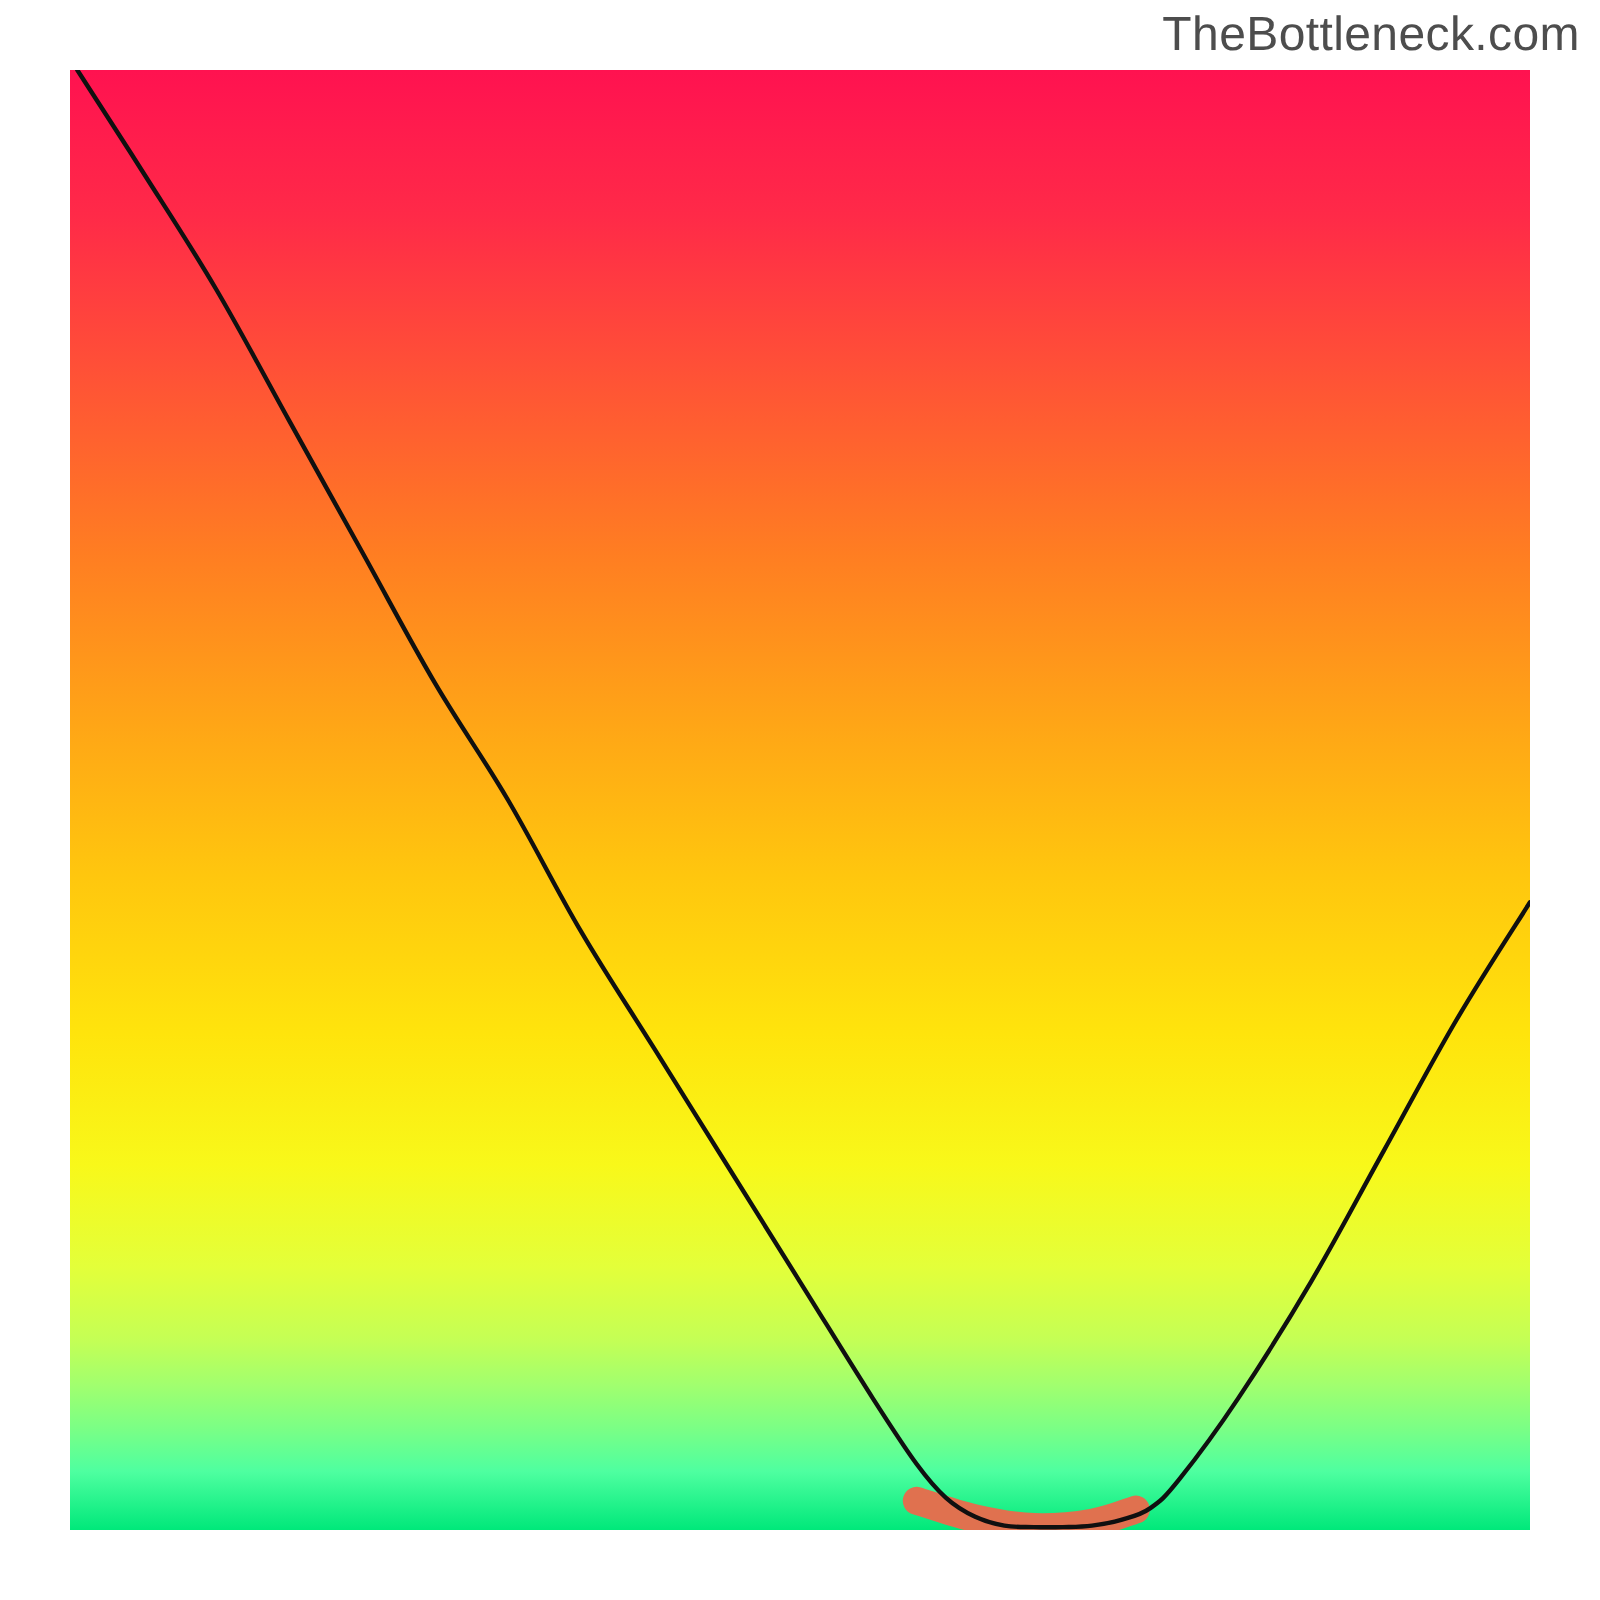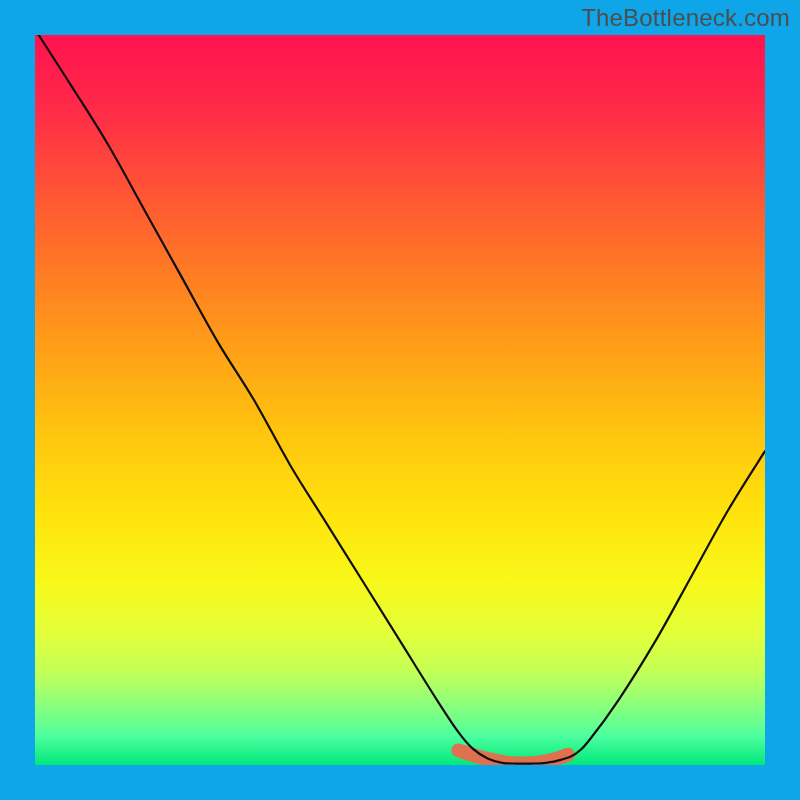--- a/index.html
+++ b/index.html
@@ -1,21 +1,21 @@
 <!DOCTYPE html>
 <html><head>
 <meta charset="utf-8">
 <style>
   * { margin: 0; padding: 0; box-sizing: border-box; }
   html, body { width: 800px; height: 800px; overflow: hidden; background: #000; }
   .frame {
     position: relative;
     width: 800px;
     height: 800px;
-    background: #0ea5e9;
+    background: #ffffff;
   }
   .watermark {
     position: absolute;
     top: 4px;
     right: 10px;
     color: #4d4d4d;
     font-family: Arial, Helvetica, sans-serif;
     font-size: 24px;
     letter-spacing: 0.2px;
     z-index: 10;

